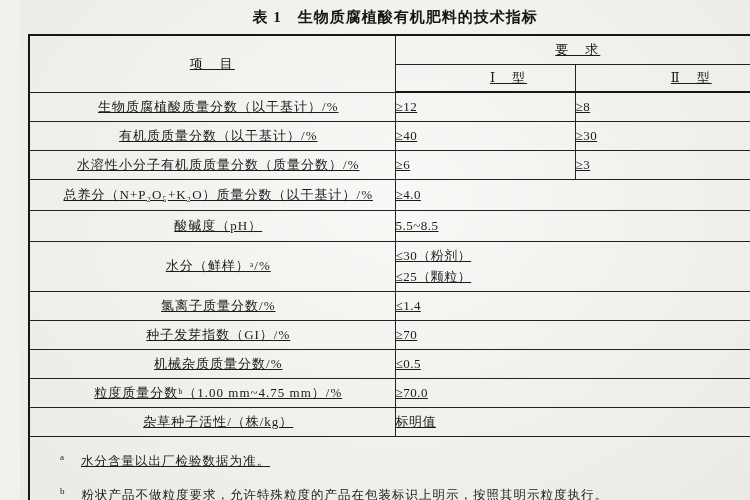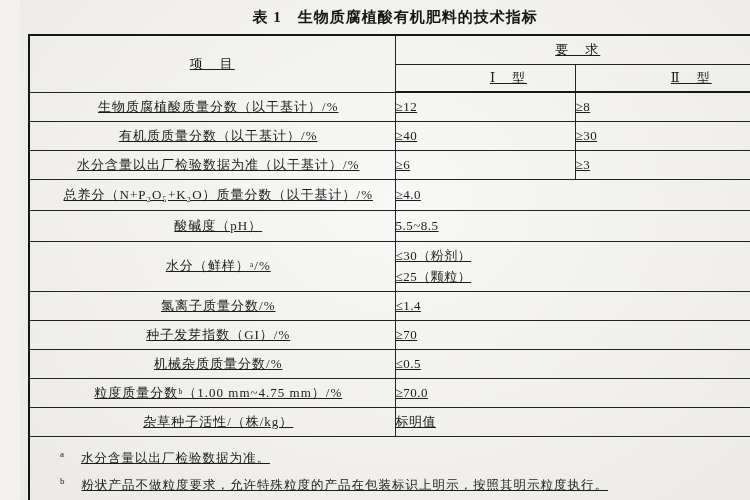--- a/index.html
+++ b/index.html
@@ -73,21 +73,21 @@
   tr.r-tall { height: 50px; }
   tr.fn-row { height: 57px; }
   td.fn-cell {
     vertical-align: middle;
     padding: 4px 10px 4px 30px;
   }
   .fn-line {
     font-size: 12.5px;
     letter-spacing: 1px;
     margin: 3px 0;
-    line-height: 20px;
+    line-height: 27px;
   }
   .fn-marker {
     display: inline-block;
     font-size: 9px;
     vertical-align: super;
     margin-right: 16px;
     font-family: "Liberation Serif", "DejaVu Serif", serif;
   }
 </style>
 </head>
@@ -117,21 +117,21 @@
         <td class="lbl">生物质腐植酸质量分数（以干基计）/%</td>
         <td class="val">≥12</td>
         <td class="val">≥8</td>
       </tr>
       <tr class="r-std">
         <td class="lbl">有机质质量分数（以干基计）/%</td>
         <td class="val">≥40</td>
         <td class="val">≥30</td>
       </tr>
       <tr class="r-std">
-        <td class="lbl">水分含量以出厂检验数据为准（以干基计）/%</td>
+        <td class="lbl">水溶性小分子有机质质量分数（质量分数）/%</td>
         <td class="val">≥6</td>
         <td class="val">≥3</td>
       </tr>
       <tr class="r-mid">
         <td class="lbl">总养分（N+P₂O₅+K₂O）质量分数（以干基计）/%</td>
         <td class="val" colspan="2">≥4.0</td>
       </tr>
       <tr class="r-mid">
         <td class="lbl">酸碱度（pH）</td>
         <td class="val" colspan="2">5.5~8.5</td>

